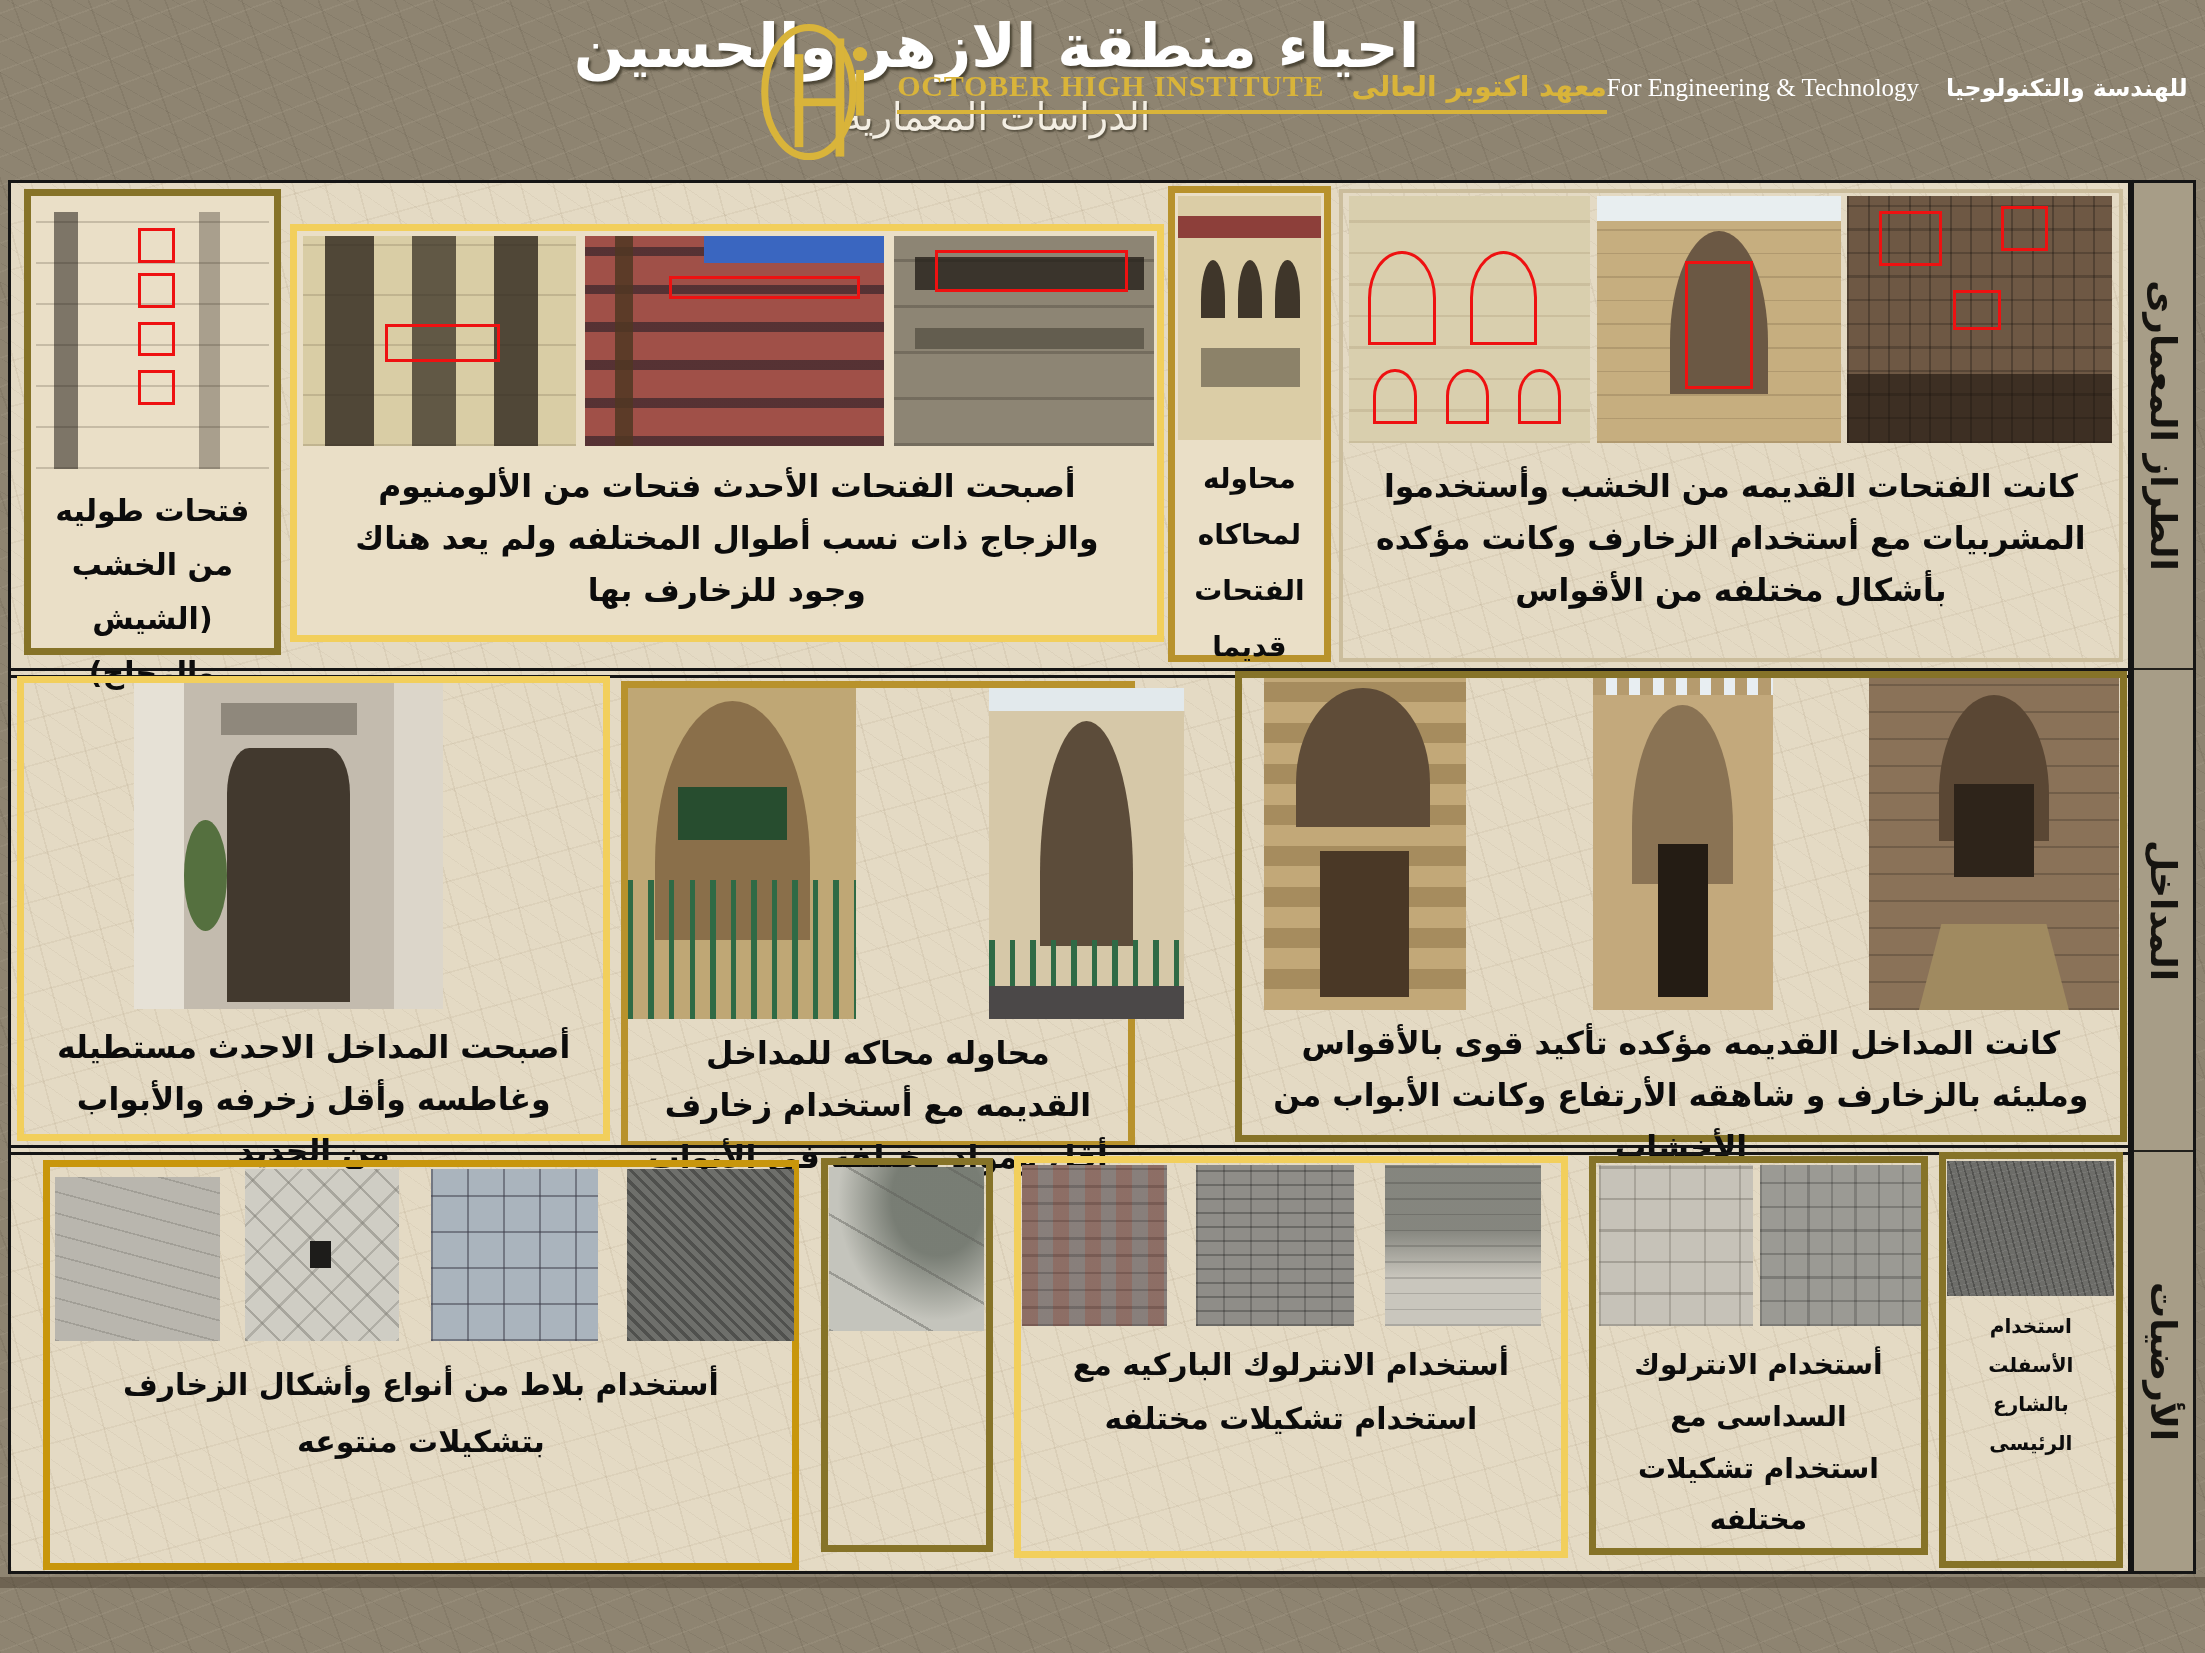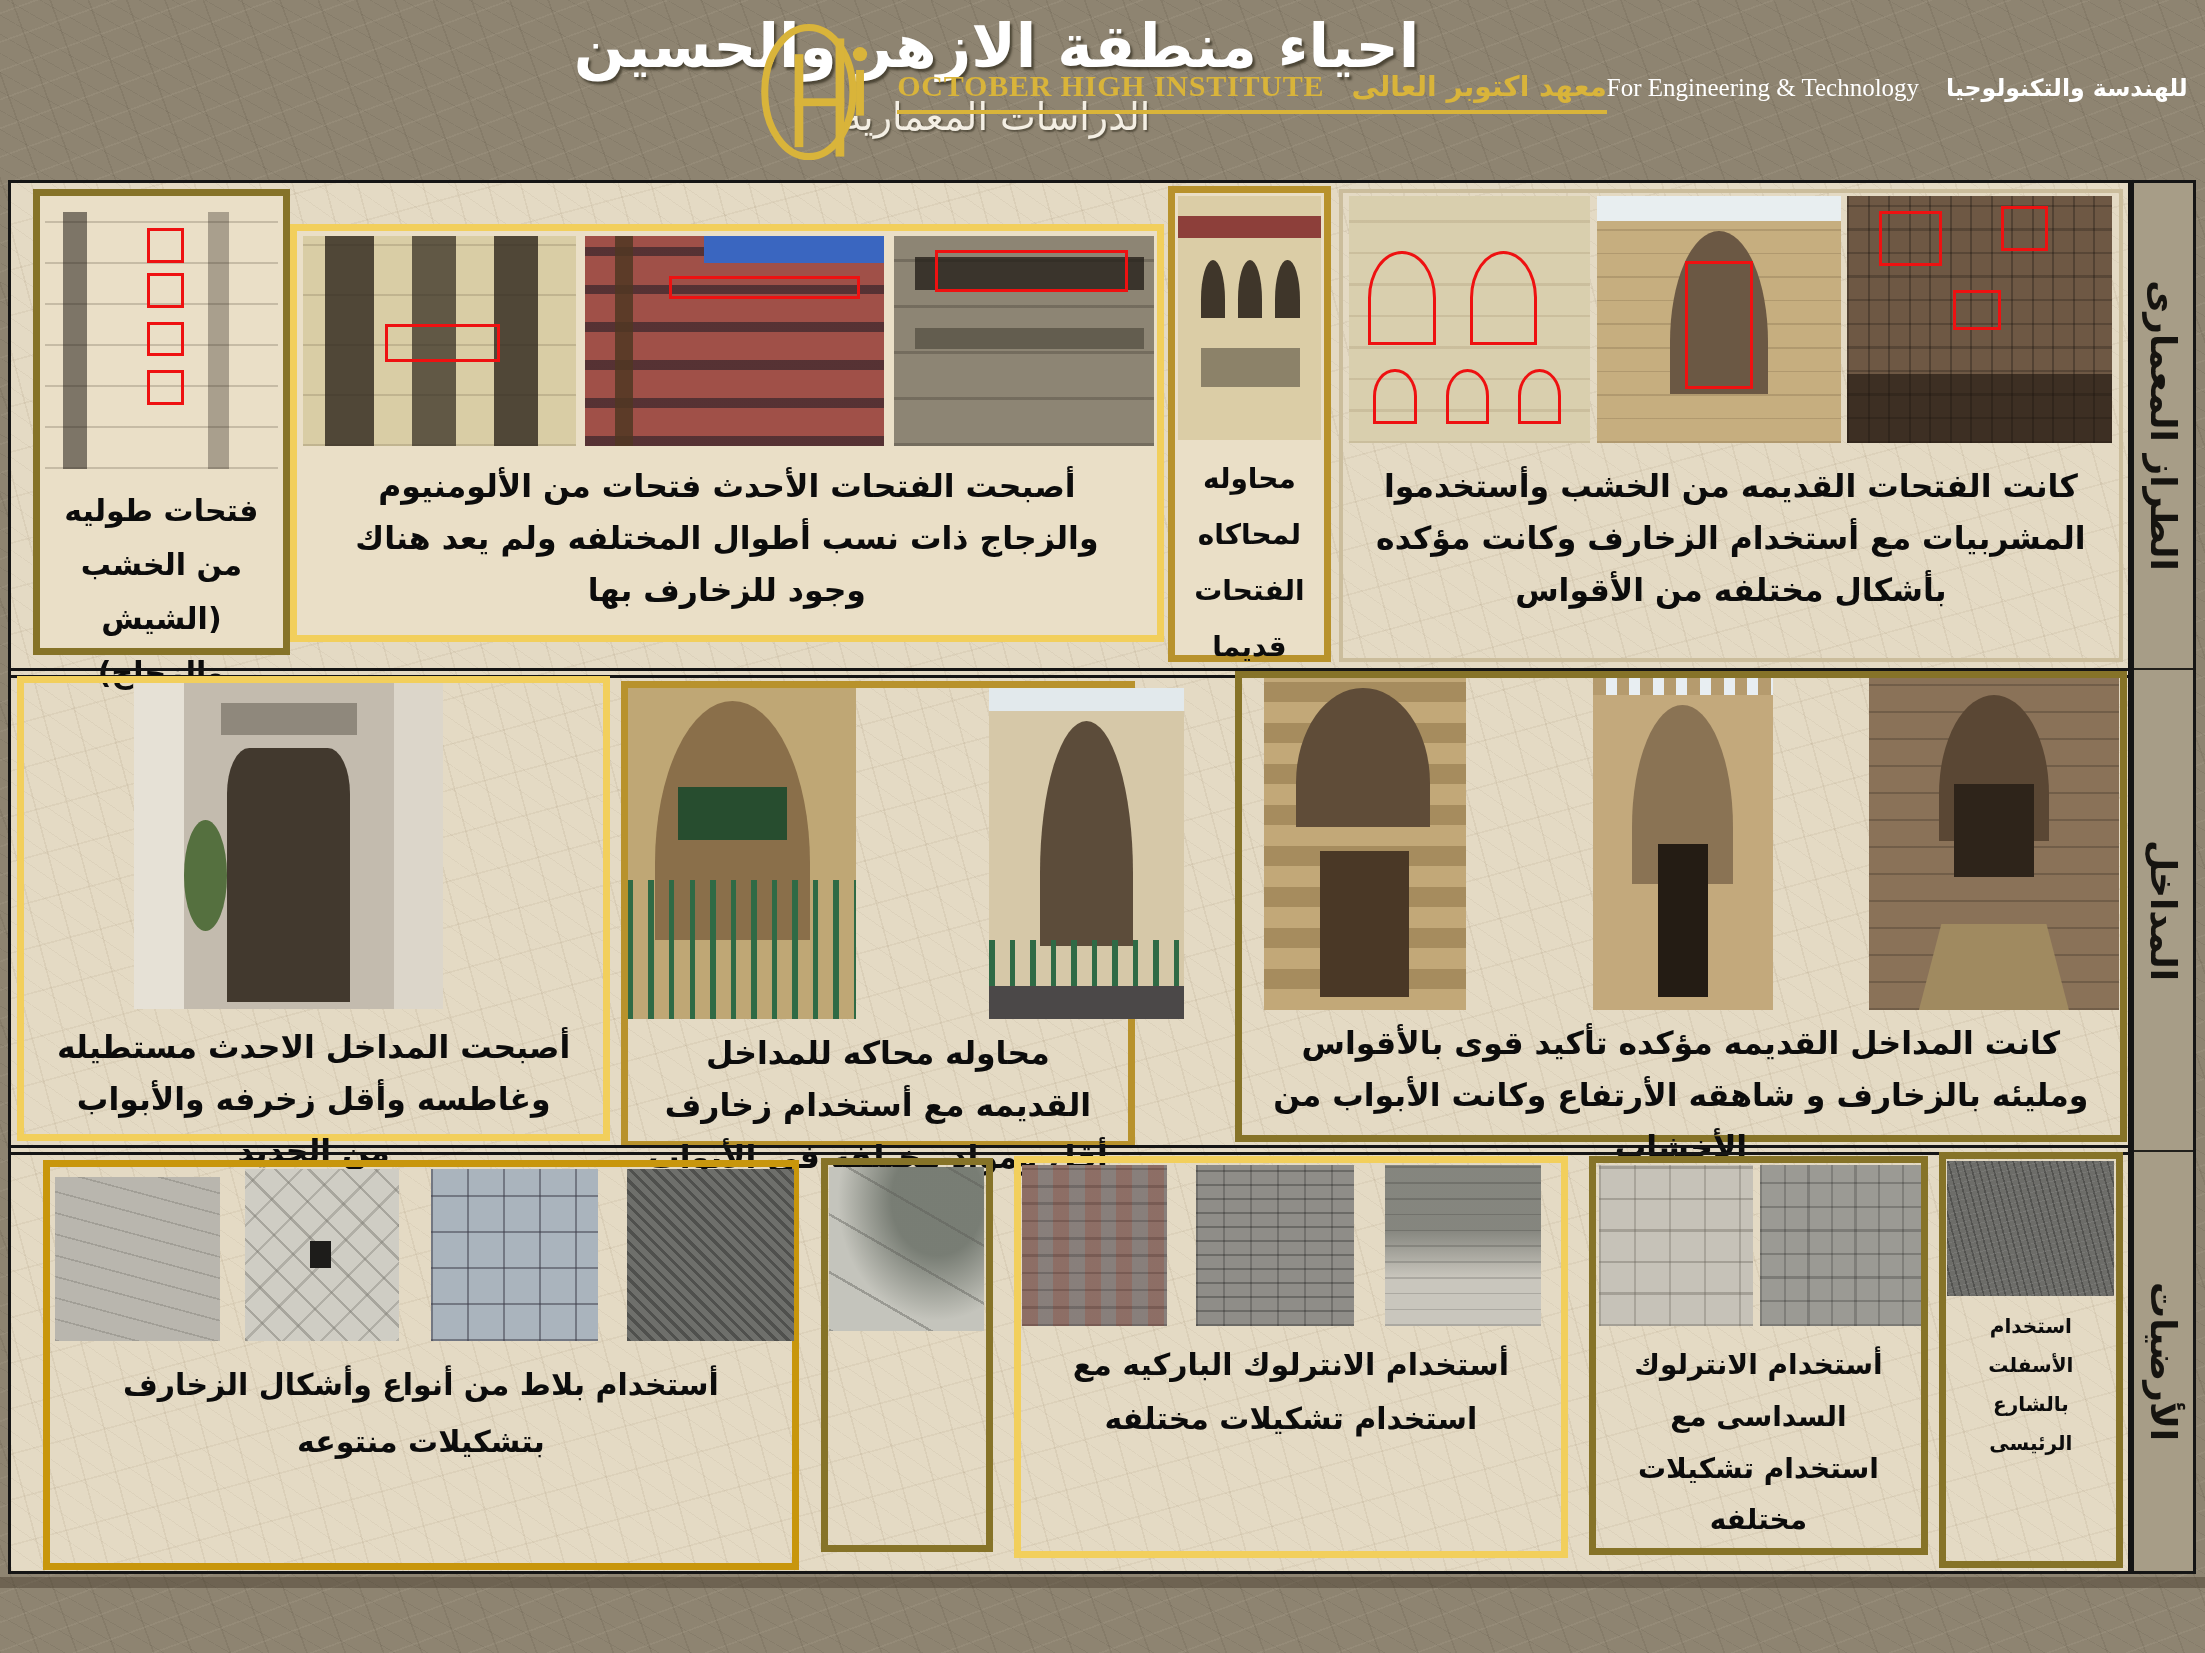--- a/index.html
+++ b/index.html
@@ -107,21 +107,21 @@
       </div>
       <div class="logo-row2">
         <span class="en-tag">For Engineering &amp; Technology</span>
         <span class="ar-tag">للهندسة والتكنولوجيا</span>
       </div>
     </div>
   </div>
 
   <div class="frame">
 
-    <div class="box b-olive solid" style="left:22px;top:6.3px;width:257px;height:466px">
+    <div class="box b-olive solid" style="left:13px;top:6.3px;width:257px;height:466px">
       <div class="ph ph-a" style="left:4.7px;top:4.7px;width:233px;height:268px">
         <div class="vbar" style="left:8%;top:4%;bottom:0;width:10%"></div>
         <div class="vbar" style="left:70%;top:4%;bottom:0;width:9%;opacity:.6"></div>
         <div class="red" style="left:44%;top:10%;width:16%;height:13%"></div>
         <div class="red" style="left:44%;top:27%;width:16%;height:13%"></div>
         <div class="red" style="left:44%;top:45%;width:16%;height:13%"></div>
         <div class="red" style="left:44%;top:63%;width:16%;height:13%"></div>
       </div>
       <div class="caption" style="top:288px;font-size:30px;line-height:1.8;padding:0 9.5px">فتحات طوليه من الخشب (الشيش والزجاج)</div>
     </div>

